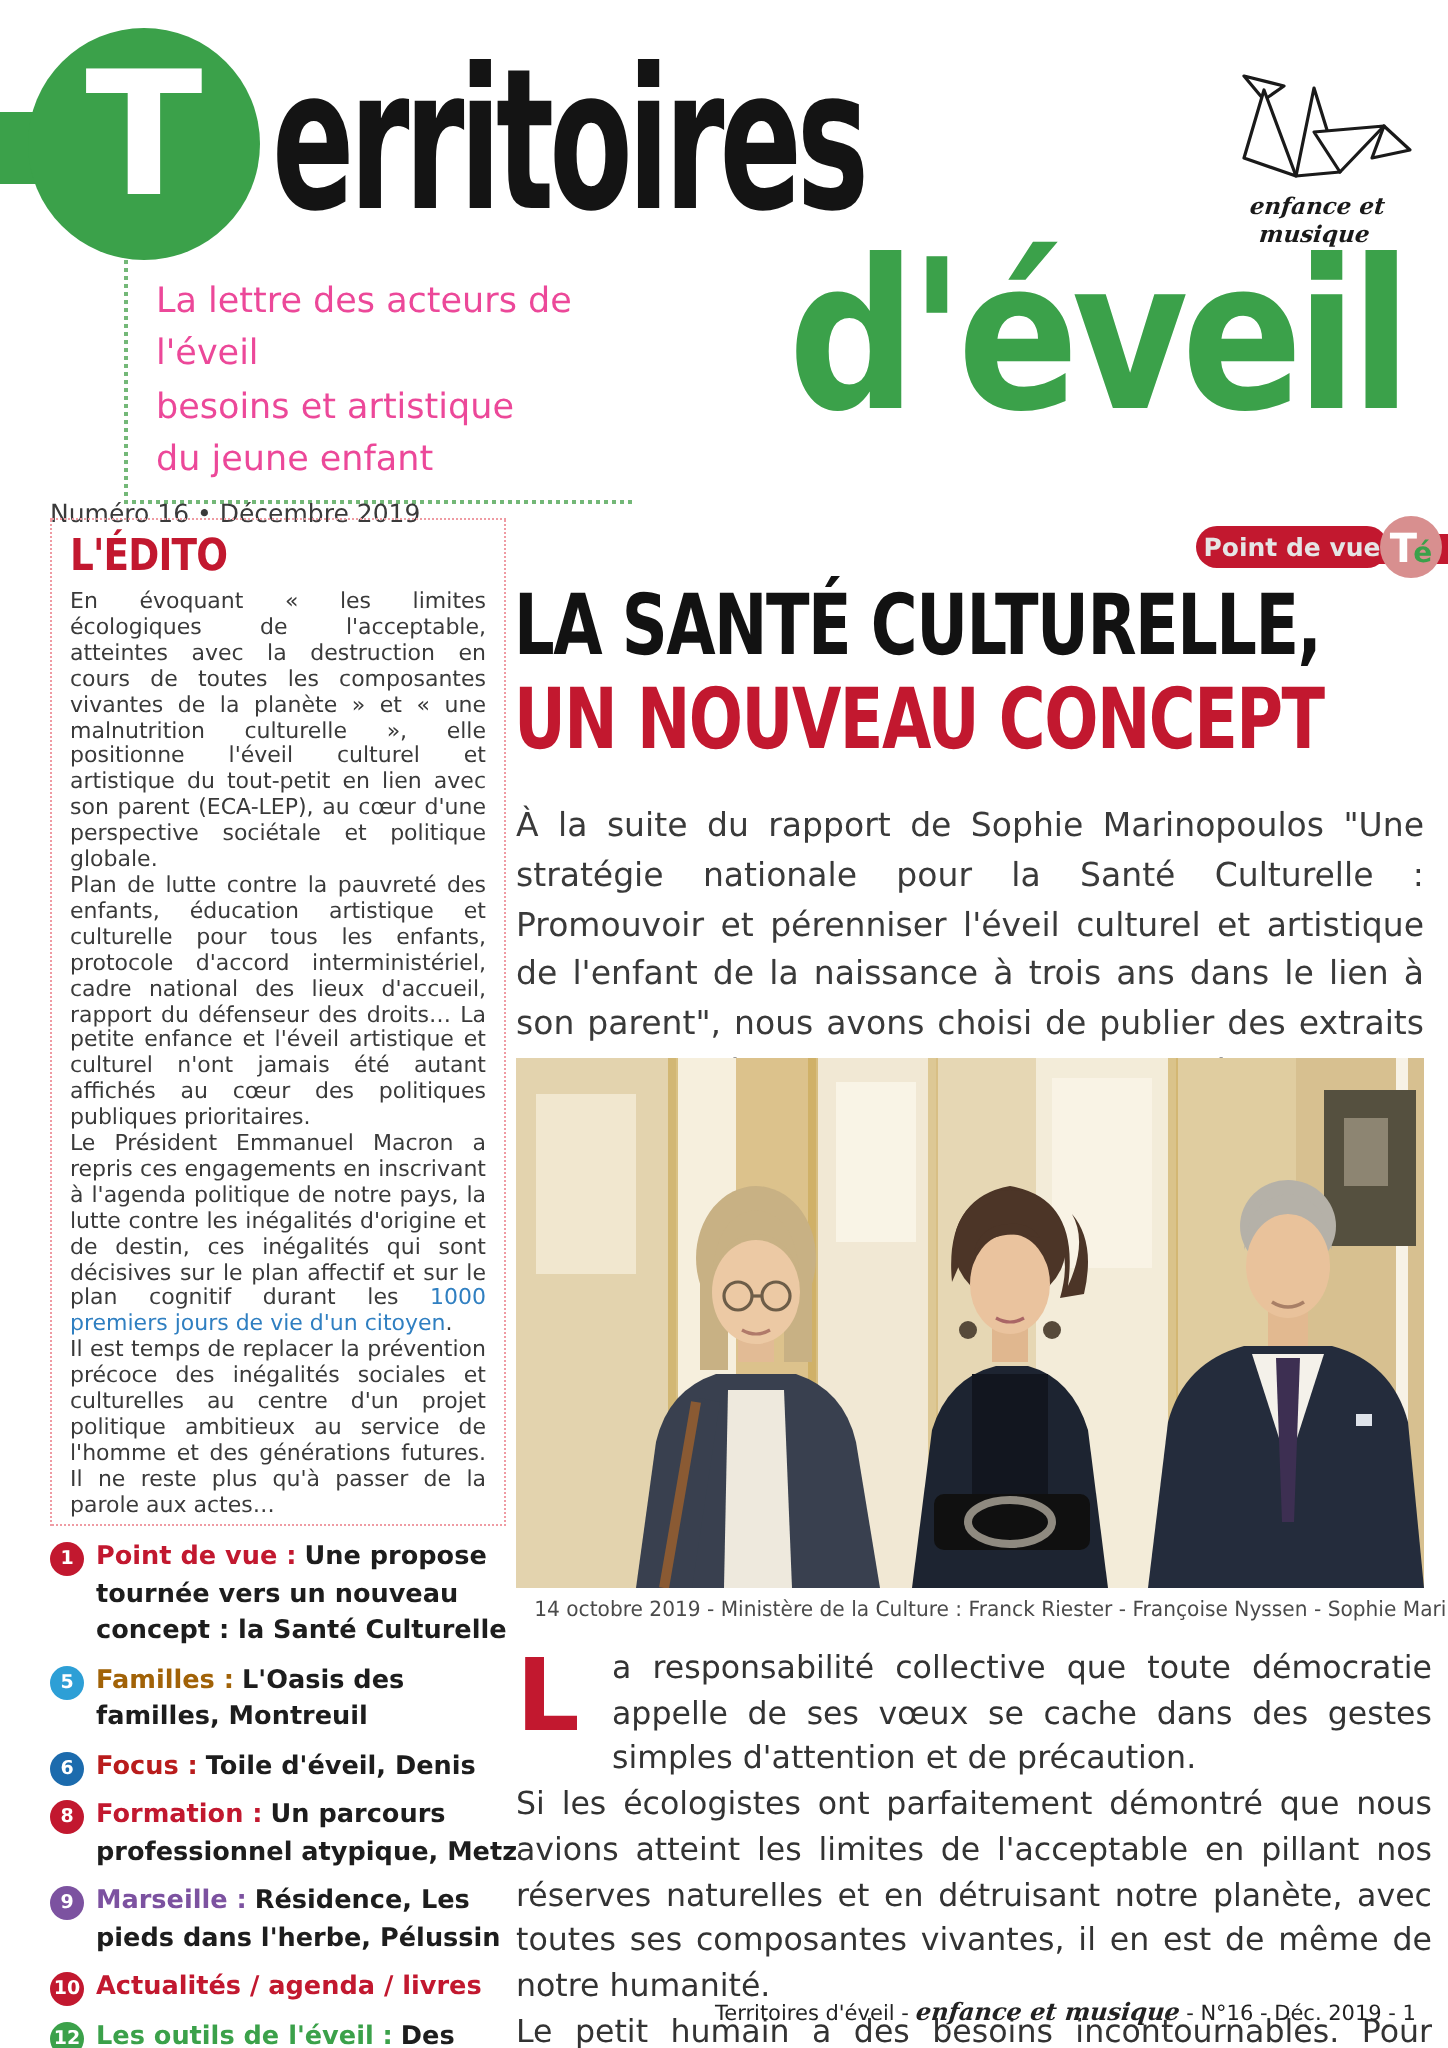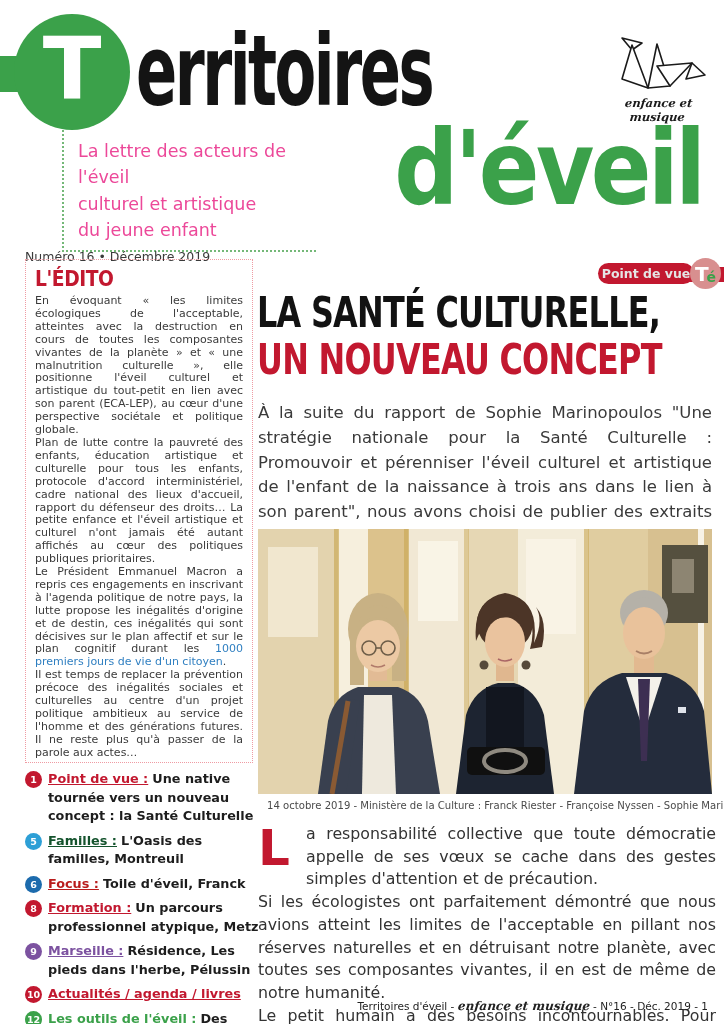--- a/index.html
+++ b/index.html
@@ -32,24 +32,24 @@
   .edito-box p{margin:0;font-size:11px;line-height:12.9px;text-align:justify;color:#3a3a3a;}
   .edito-link{color:#2f7fc1;cursor:pointer;}
 
   
   .sommaire{position:absolute;left:25px;top:770px;width:236px;}
   .som-item{display:flex;gap:6px;margin-bottom:6px;align-items:flex-start;}
   .som-num{flex:0 0 17px;width:17px;height:17px;border-radius:50%;margin-top:1px;
            display:inline-flex;align-items:center;justify-content:center;
            color:#fff;font-size:9.5px;font-weight:bold;}
   .som-text{font-size:12.8px;line-height:1.45;font-weight:bold;color:#1d1d1d;}
-  .som-label{text-decoration:underline;margin-right:4px;cursor:pointer;}
+  .som-label{margin-right:4px;cursor:pointer;}
   .bg-red{background:#c2182f}.bg-lblue{background:#2d9fd6}.bg-blue{background:#1c6bad}
   .bg-purple{background:#7c52a0}.bg-green{background:#3ba14a}
-  .c-red{color:#c2182f}.c-lblue{color:#14532d}.c-blue{color:#b91c1c}
+  .c-red{color:#c2182f}.c-lblue{color:#a16207}.c-blue{color:#b91c1c}
   .c-purple{color:#7c52a0}.c-green{color:#3ba14a}
 
   
   .badge-wrap{position:absolute;left:598px;right:0;top:261px;height:34px;}
   .badge-bar{position:absolute;left:8px;right:0;top:6px;height:15px;background:#c2182f;
              border-radius:8px 0 0 8px;}
   .badge-pill{position:absolute;left:0;top:2px;width:96px;height:21px;border-radius:11px;background:#c2182f;
               color:#e5e5e5;font-size:12.5px;font-weight:bold;display:flex;align-items:center;justify-content:center;}
   .te-circle{position:absolute;left:92px;top:-3px;width:31px;height:31px;border-radius:50%;background:#d88f8f;
              display:flex;align-items:center;justify-content:center;}
@@ -99,47 +99,47 @@
         <polygon points="40,56 49,12 62,54"></polygon>
         <polygon points="49,34 84,31 62,54"></polygon>
         <polygon points="84,31 97,43 78,47"></polygon>
       </g>
     </svg>
     <span class="em-script">enfance et musique</span>
   </div>
 
   <div class="masthead-tagline">
     <span style="display:block">La lettre des acteurs de l'éveil</span>
-    <span style="display:block">culturel et artistique</span>
+    <span style="display:block">besoins et artistique</span>
     <span style="display:block">du jeune enfant</span>
   </div>
 
   <div class="issue-line">Numéro 16 • Décembre 2019</div>
 
   <div class="edito-box">
     <div class="edito-title">L'ÉDITO</div>
     <p>En évoquant « les limites écologiques de l'acceptable, atteintes avec la destruction en cours de toutes les composantes vivantes de la planète » et « une malnutrition culturelle », elle positionne l'éveil culturel et artistique du tout-petit en lien avec son parent (ECA-LEP), au cœur d'une perspective sociétale et politique globale.</p>
     <p>Plan de lutte contre la pauvreté des enfants, éducation artistique et culturelle pour tous les enfants, protocole d'accord interministériel, cadre national des lieux d'accueil, rapport du défenseur des droits… La petite enfance et l'éveil artistique et culturel n'ont jamais été autant affichés au cœur des politiques publiques prioritaires.</p>
-    <p><span>Le Président Emmanuel Macron a repris ces engagements en inscrivant à l'agenda politique de notre pays, la lutte propose les inégalités d'origine et de destin, ces inégalités qui sont décisives sur le plan affectif et sur le plan cognitif durant les </span><a class="edito-link">1000 premiers jours de vie d'un citoyen</a><span>.</span></p>
+    <p><span>Le Président Emmanuel Macron a repris ces engagements en inscrivant à l'agenda politique de notre pays, la lutte contre les inégalités d'origine et de destin, ces inégalités qui sont décisives sur le plan affectif et sur le plan cognitif durant les </span><a class="edito-link">1000 premiers jours de vie d'un citoyen</a><span>.</span></p>
     <p>Il est temps de replacer la prévention précoce des inégalités sociales et culturelles au centre d'un projet politique ambitieux au service de l'homme et des générations futures. Il ne reste plus qu'à passer de la parole aux actes…</p>
 
   </div>
 
   <div class="sommaire">
     <div class="som-item">
       <span class="som-num bg-red">1</span>
-      <span class="som-text"><a class="som-label c-red">Point de vue :</a><span>Une native tournée vers un nouveau concept : la Santé Culturelle</span></span>
+      <span class="som-text"><a class="som-label c-red">Point de vue :</a><span>Une propose tournée vers un nouveau concept : la Santé Culturelle</span></span>
     </div>
     <div class="som-item">
       <span class="som-num bg-lblue">5</span>
       <span class="som-text"><a class="som-label c-lblue">Familles :</a><span>L'Oasis des familles, Montreuil</span></span>
     </div>
     <div class="som-item">
       <span class="som-num bg-blue">6</span>
-      <span class="som-text"><a class="som-label c-blue">Focus :</a><span>Toile d'éveil, Franck</span></span>
+      <span class="som-text"><a class="som-label c-blue">Focus :</a><span>Toile d'éveil, Denis</span></span>
     </div>
     <div class="som-item">
       <span class="som-num bg-red">8</span>
       <span class="som-text"><a class="som-label c-red">Formation :</a><span>Un parcours professionnel atypique, Metz</span></span>
     </div>
     <div class="som-item">
       <span class="som-num bg-purple">9</span>
       <span class="som-text"><a class="som-label c-purple">Marseille :</a><span>Résidence, Les pieds dans l'herbe, Pélussin</span></span>
     </div>
     <div class="som-item">

